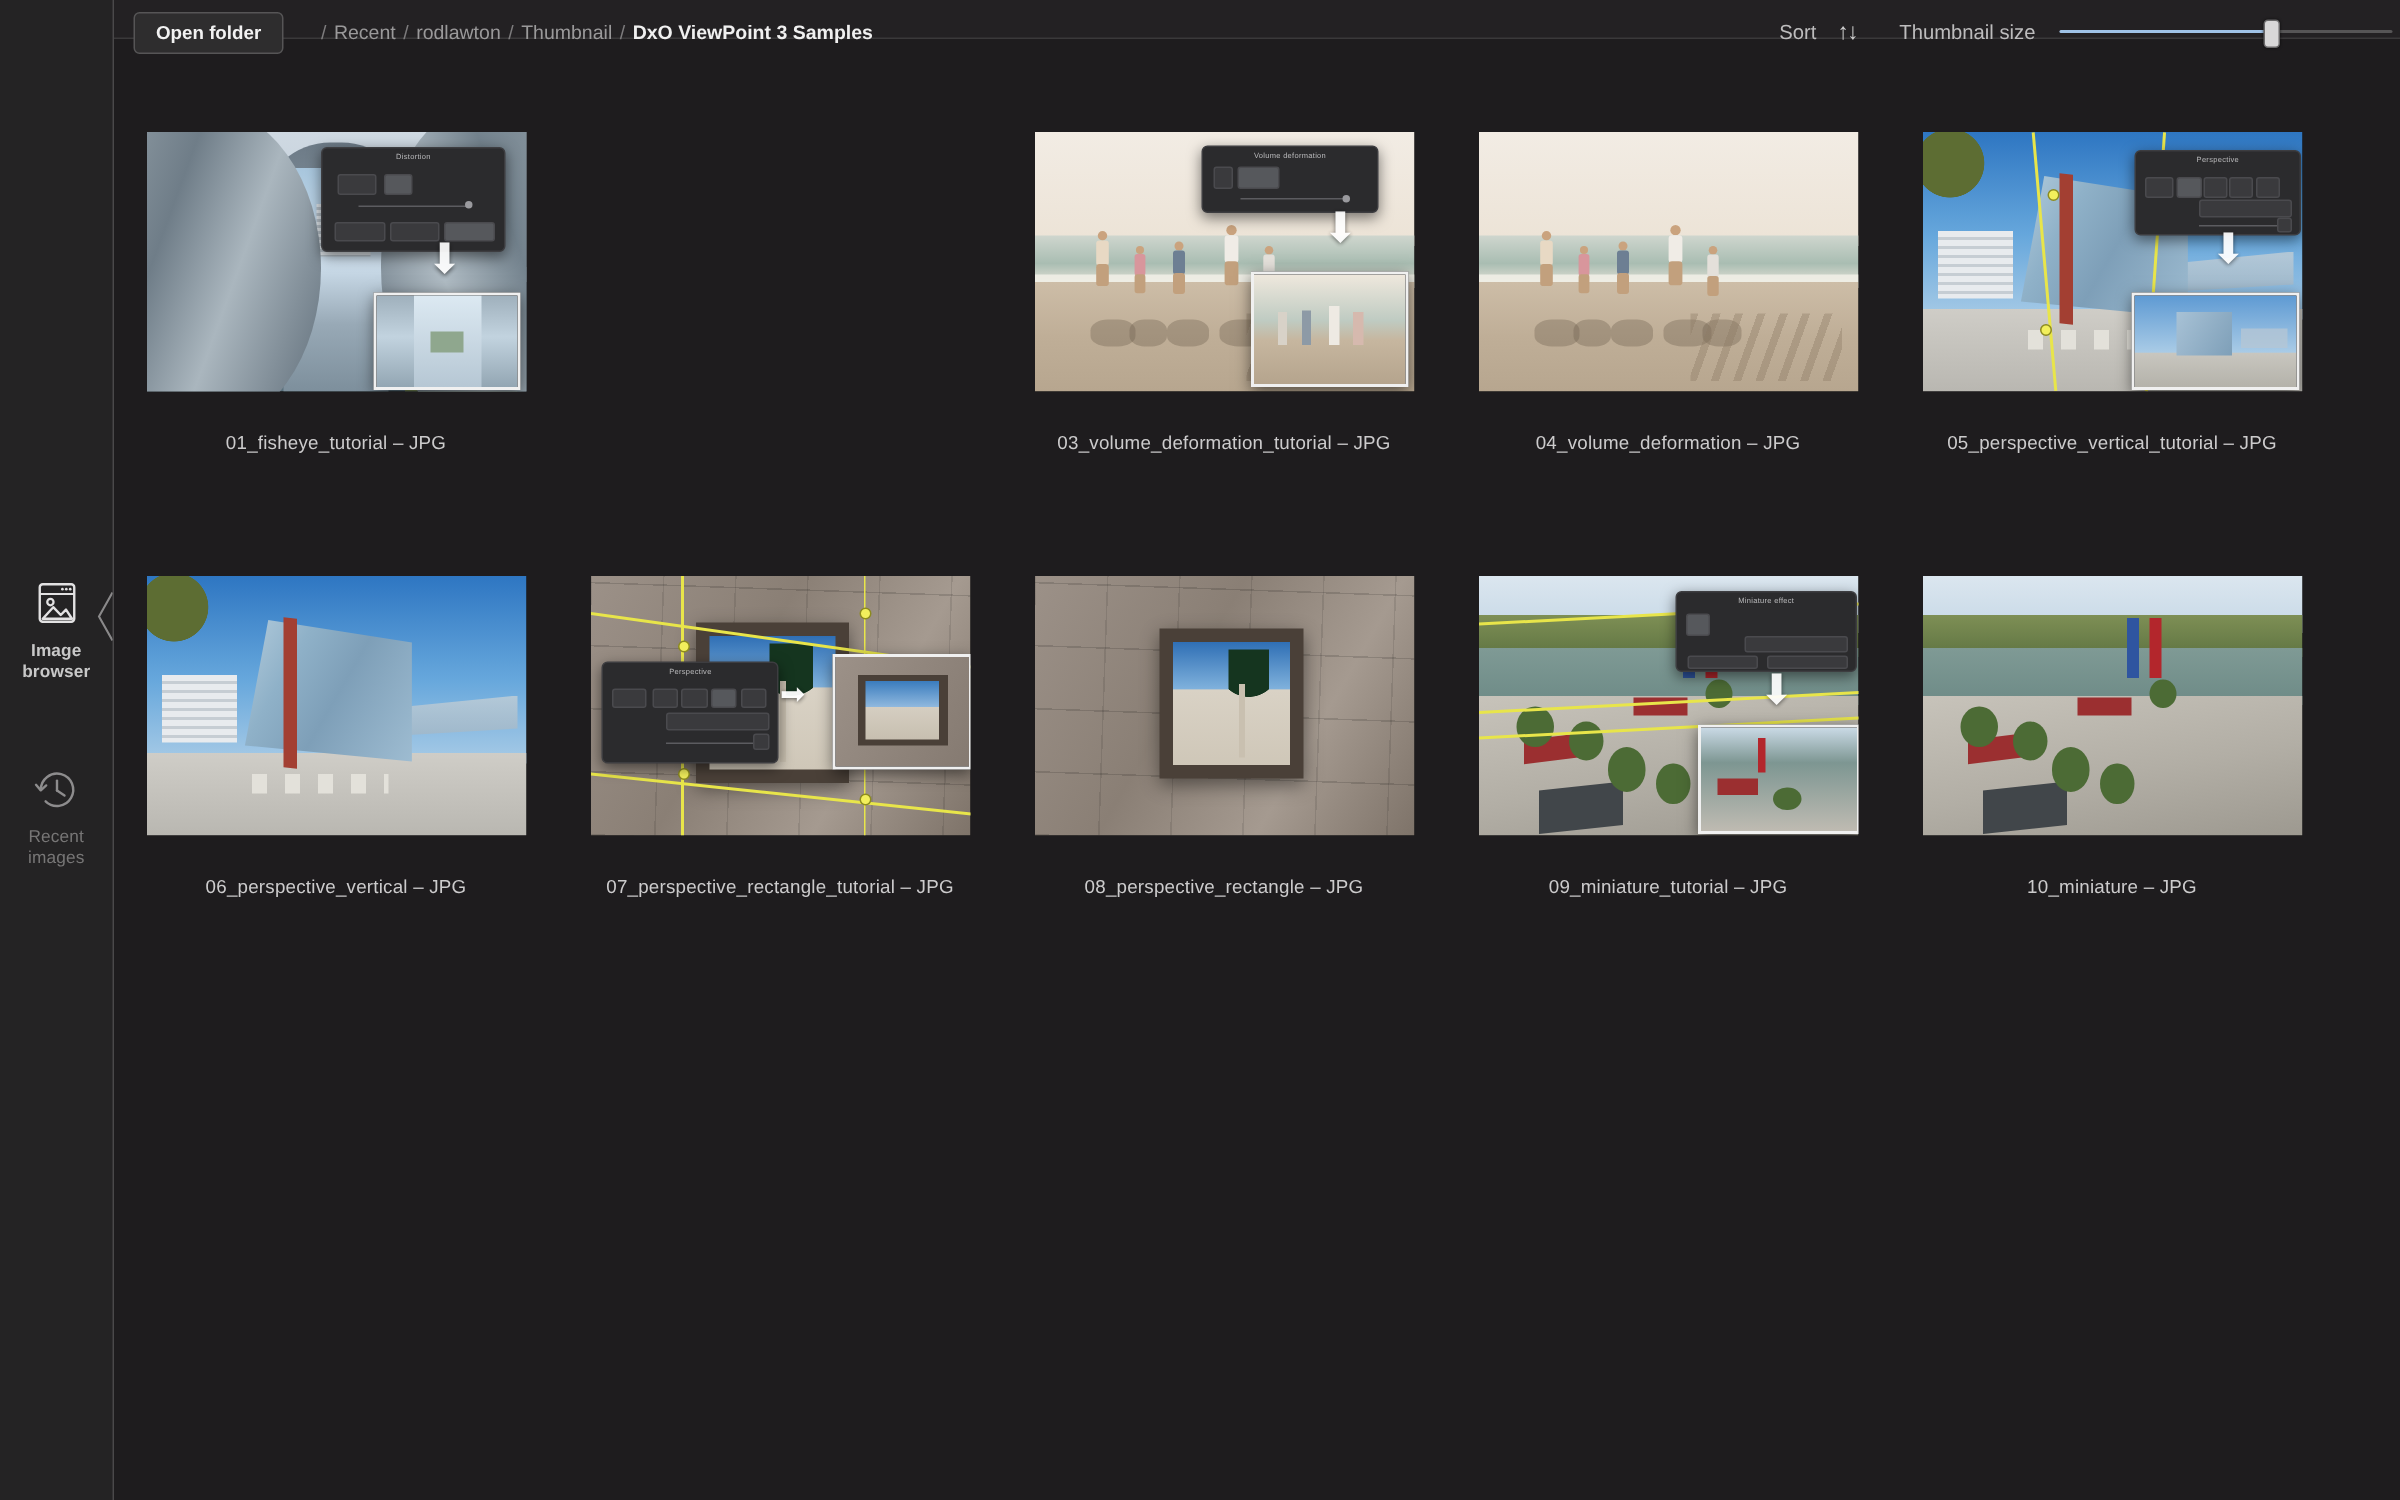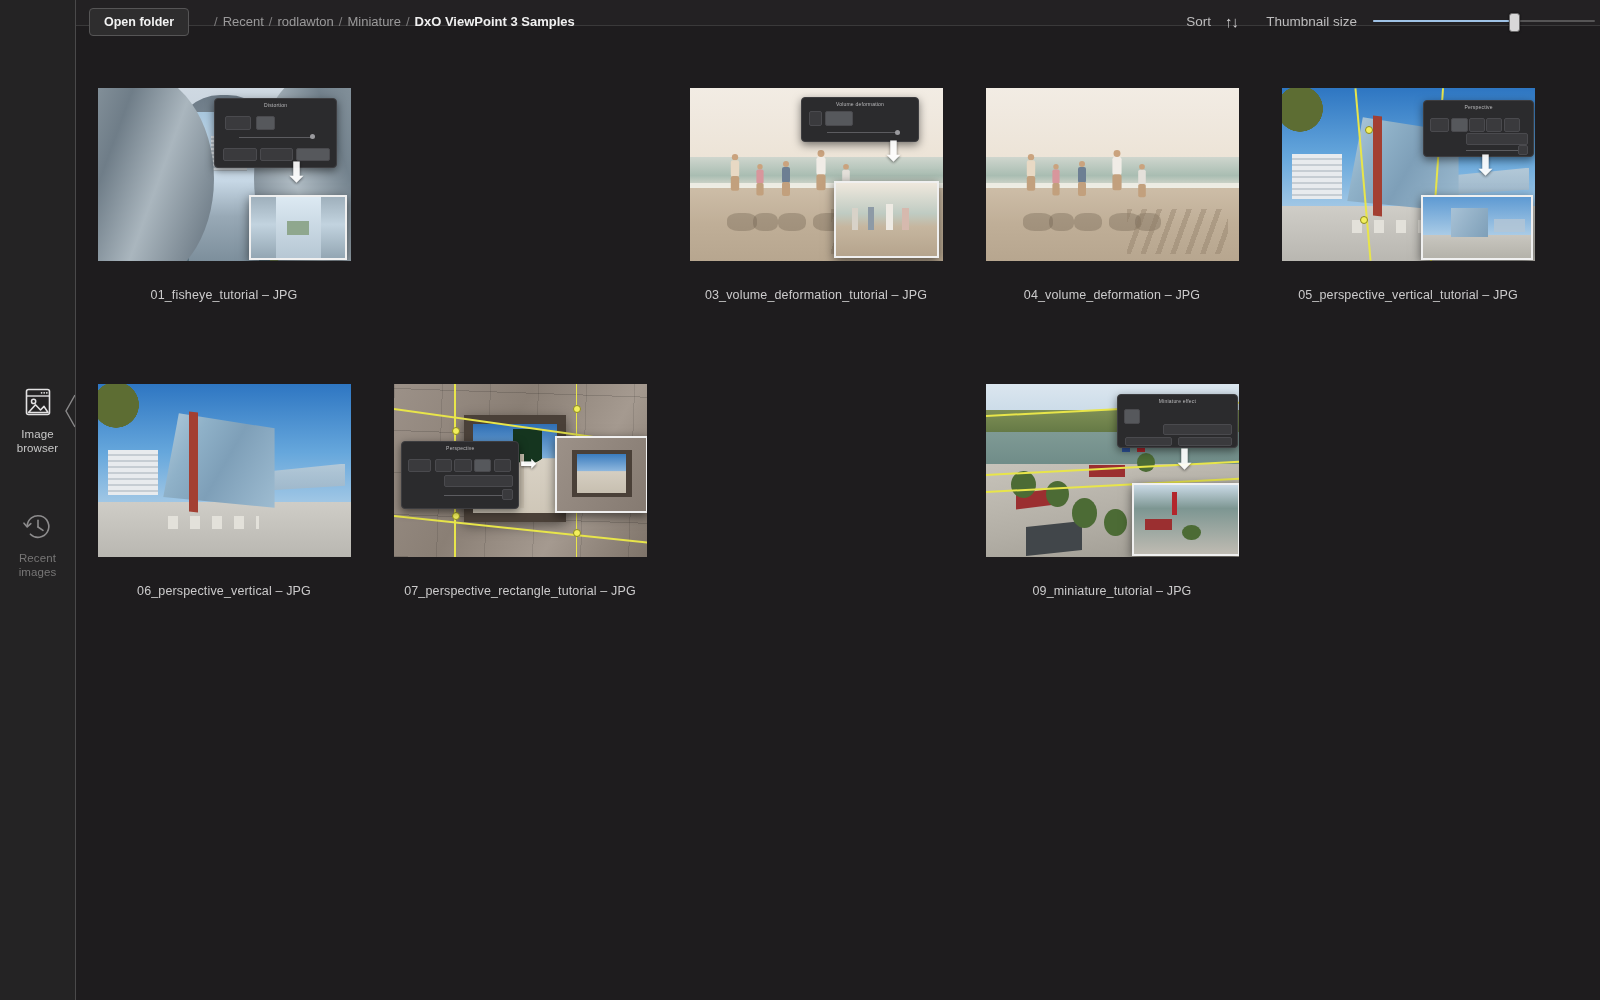--- a/index.html
+++ b/index.html
@@ -40,21 +40,21 @@
     font-size: 11.5px;
     line-height: 14px;
     letter-spacing: .1px;
   }
   .rail-item .rail-icon {
     display: block;
     margin: 0 auto 7px auto;
     width: 36px; height: 34px;
   }
   .rail-item.dim { color: #777676; }
-  #rail-item-image-browser { top: 386px; }
+  #rail-item-image-browser { top: 386px; font-weight: bold; }
   #rail-item-recent-images { top: 510px; }
 
   #collapse-handle {
     position: absolute;
     left: 64px; top: 394px;
     width: 13px; height: 34px;
   }
 
   
   #header {
@@ -330,21 +330,21 @@
     <div id="open-folder-button">
       <span>Open folder</span>
     </div>
 
     <div id="breadcrumb">
       <span class="sep">/</span>
       <span class="crumb">Recent</span>
       <span class="sep">/</span>
       <span class="crumb">rodlawton</span>
       <span class="sep">/</span>
-      <span class="crumb">Miniature</span>
+      <span class="crumb">Thumbnail</span>
       <span class="sep">/</span>
       <span class="crumb current">DxO ViewPoint 3 Samples</span>
     </div>
 
     <div id="sort-group">
       <span id="sort-label">Sort</span>
       <span id="sort-direction-icon">↑↓</span>
     </div>
 
     <div id="thumbnail-size-group">
@@ -570,20 +570,33 @@
    </div>
    <div class="ov-arrow-right" style="left:50%;top:40%">➡</div>
    <div class="ov-result" style="left:64%;top:30%;width:35%;height:42%">
      <div class="pic" style="background:linear-gradient(120deg,#9c9188,#857a71)"></div>
      <div class="layer" style="left:16%;top:16%;width:68%;height:66%;background:#4a4038"></div>
      <div class="layer" style="left:22%;top:22%;width:56%;height:54%;background:linear-gradient(180deg,#3a7cbe 0%,#8fb8de 44%,#d5cec1 45%,#c7bfb0 100%)"></div>
    </div>
        </div>
        <div class="thumb-caption">07_perspective_rectangle_tutorial – JPG</div>
       </div>
+      <div class="thumb-cell" style="left: 592px; top: 341px;">
+        <div class="thumb-frame">
+
+   <div class="layer sw-wall"></div>
+   <div class="sw-frame" style="left:33%;top:20%;width:38%;height:58%">
+     <div class="sw-photo">
+       <div class="sw-ptree"></div>
+       <div class="sw-ptrunk"></div>
+     </div>
+   </div>
+       </div>
+       <div class="thumb-caption">08_perspective_rectangle – JPG</div>
+      </div>
       <div class="thumb-cell" style="left: 888px; top: 341px;">
         <div class="thumb-frame">
 
    <div class="layer rv-sky"></div>
    <div class="layer rv-trees"></div>
    <div class="layer rv-water"></div>
    <div class="layer rv-quay"></div>
    <div class="rv-flagblue" style="left:54%;top:16%"></div>
    <div class="rv-flagred" style="left:60%;top:16%"></div>
    <div class="rv-redtent" style="left:41%;top:47%;width:14%;height:7%"></div>
@@ -607,15 +620,35 @@
    <div class="ov-arrow-down" style="left:74%;top:36%">⬇</div>
    <div class="ov-result" style="left:58%;top:57%;width:41%;height:40%">
      <div class="pic" style="background:linear-gradient(180deg,#cadae6 0%,#7d9692 34%,#bfbbb2 100%)"></div>
      <div class="layer" style="left:36%;top:10%;width:5%;height:34%;background:#b3262c"></div>
      <div class="layer" style="left:10%;top:50%;width:26%;height:16%;background:#9b2f30"></div>
      <div class="layer" style="left:46%;top:58%;width:18%;height:22%;border-radius:50%;background:#4c6b35"></div>
    </div>
        </div>
        <div class="thumb-caption">09_miniature_tutorial – JPG</div>
       </div>
+      <div class="thumb-cell" style="left: 1184px; top: 341px;">
+        <div class="thumb-frame">
+
+   <div class="layer rv-sky"></div>
+   <div class="layer rv-trees"></div>
+   <div class="layer rv-water"></div>
+   <div class="layer rv-quay"></div>
+   <div class="rv-flagblue" style="left:54%;top:16%"></div>
+   <div class="rv-flagred" style="left:60%;top:16%"></div>
+   <div class="rv-redtent" style="left:41%;top:47%;width:14%;height:7%"></div>
+   <div class="rv-redtent" style="left:12%;top:62%;width:16%;height:9%;transform:skewY(-7deg)"></div>
+   <div class="rv-darkroof" style="left:16%;bottom:2%;width:22%;height:17%;transform:skewY(-6deg)"></div>
+   <div class="rv-green" style="left:10%;top:50%;width:10%;height:16%"></div>
+   <div class="rv-green" style="left:24%;top:56%;width:9%;height:15%"></div>
+   <div class="rv-green" style="left:34%;top:66%;width:10%;height:17%"></div>
+   <div class="rv-green" style="left:47%;top:72%;width:9%;height:16%"></div>
+   <div class="rv-green" style="left:60%;top:40%;width:7%;height:11%"></div>
+       </div>
+       <div class="thumb-caption">10_miniature – JPG</div>
+      </div>
     </div>
 
 </div>
 
 </body></html>

